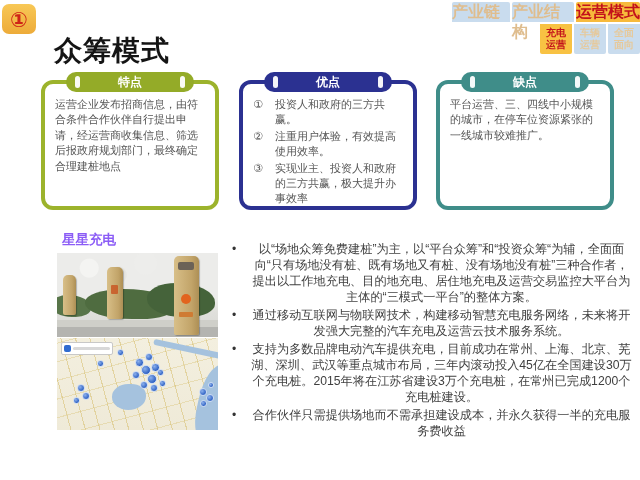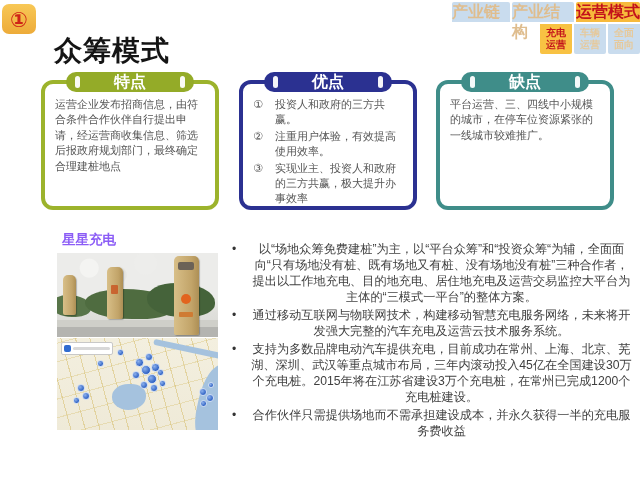--- a/index.html
+++ b/index.html
@@ -43,21 +43,21 @@
   .clipbox{
     position:absolute;top:80px;width:170px;height:122px;
     background:#fff;border-radius:12px;border:4px solid #999;
   }
   .clipbox.b1{left:41px;border-color:#9cb32c;}
   .clipbox.b2{left:239px;border-color:#2b3191;}
   .clipbox.b3{left:436px;border-color:#3f8d89;}
   .pill{
     position:absolute;top:-12px;left:50%;transform:translateX(-50%);
     width:128px;height:20px;border-radius:11px;
-    color:#fff;font-size:16px;font-weight:bold;
+    color:#fff;font-size:12px;font-weight:bold;
     text-align:center;line-height:20px;
   }
   .b1 .pill{background:#94ab28;}
   .b2 .pill{background:#2b3191;}
   .b3 .pill{background:#3f8d89;}
   .pill::before,.pill::after{
     content:"";position:absolute;top:4px;width:5px;height:12px;
     border-radius:3px;background:#fff;opacity:.95;
   }
   .pill::before{left:9px;} .pill::after{right:9px;}

